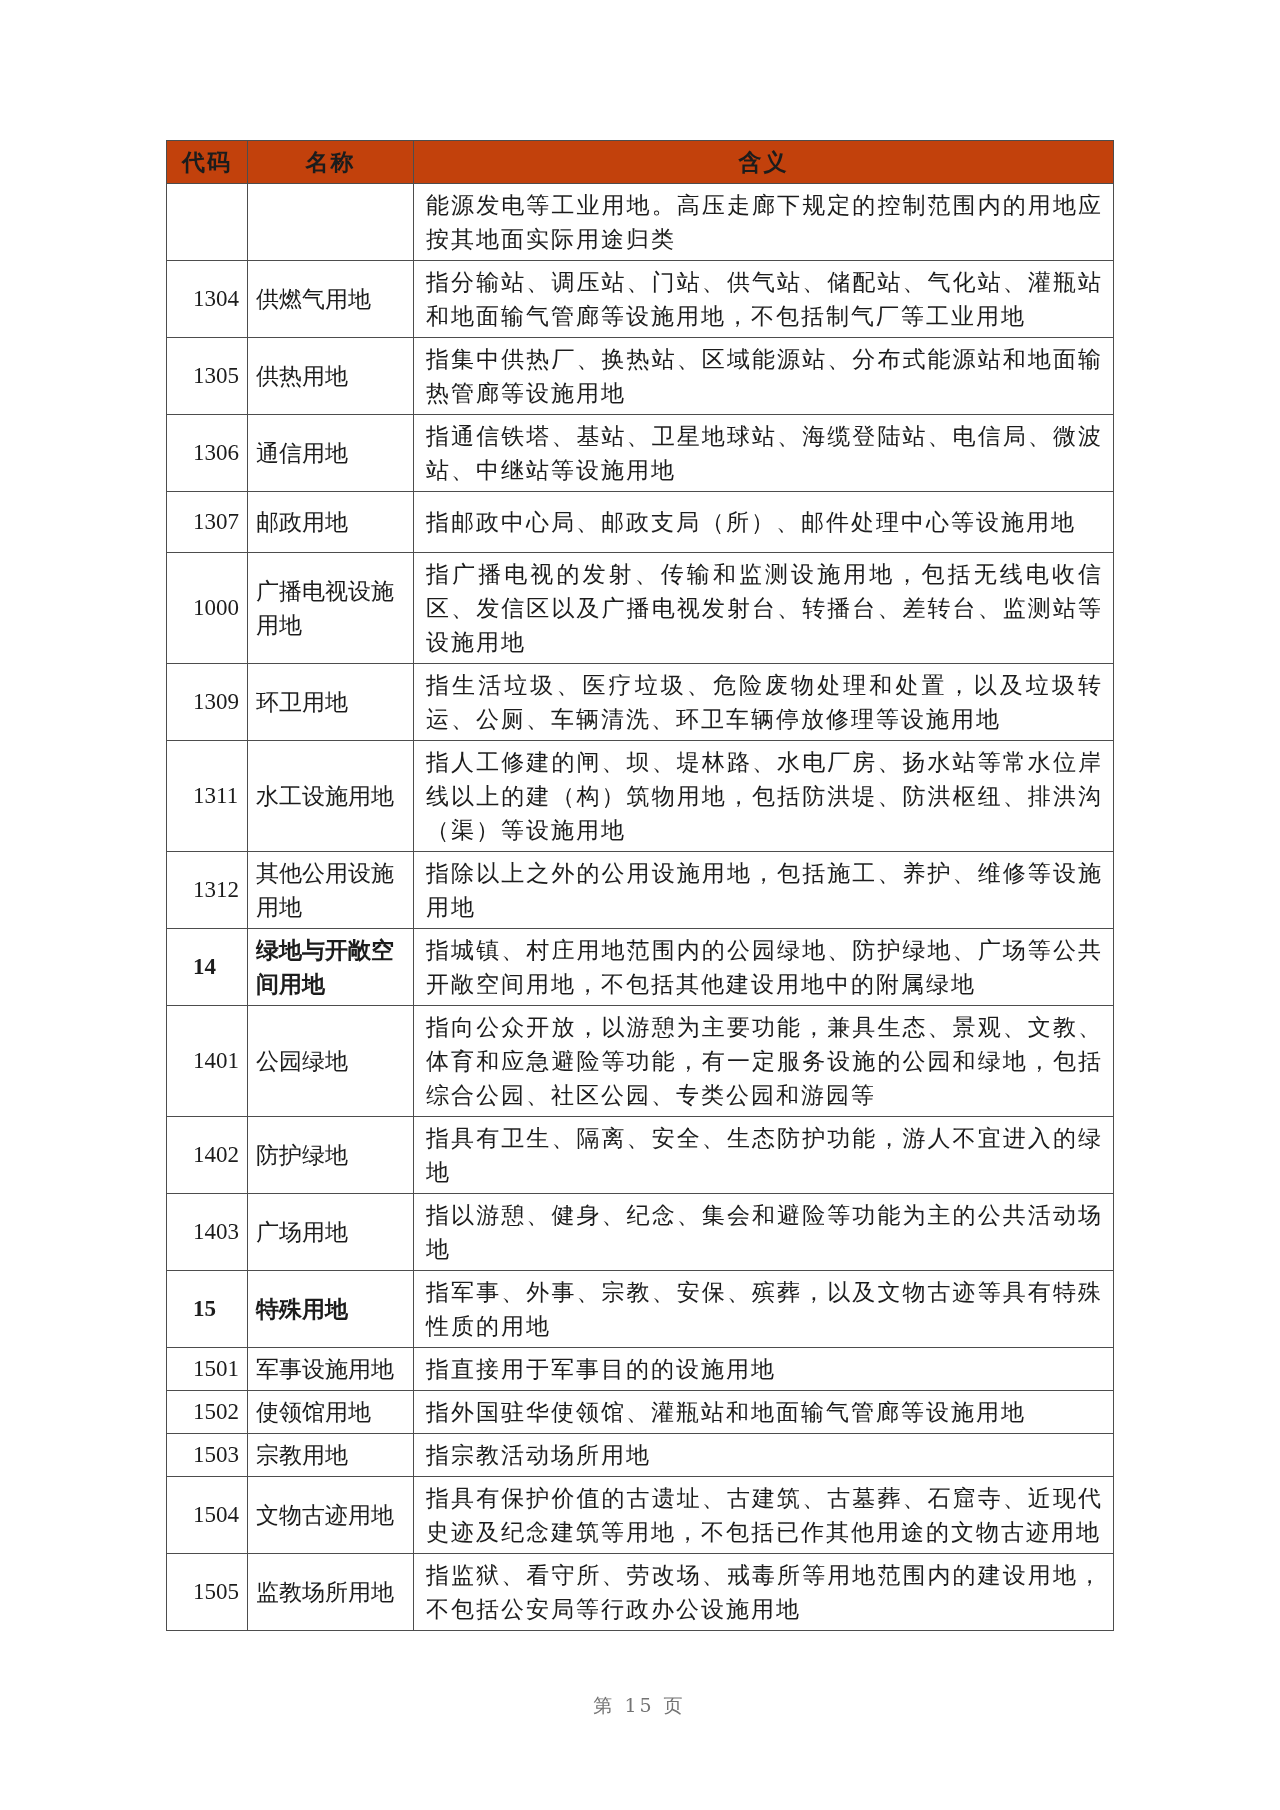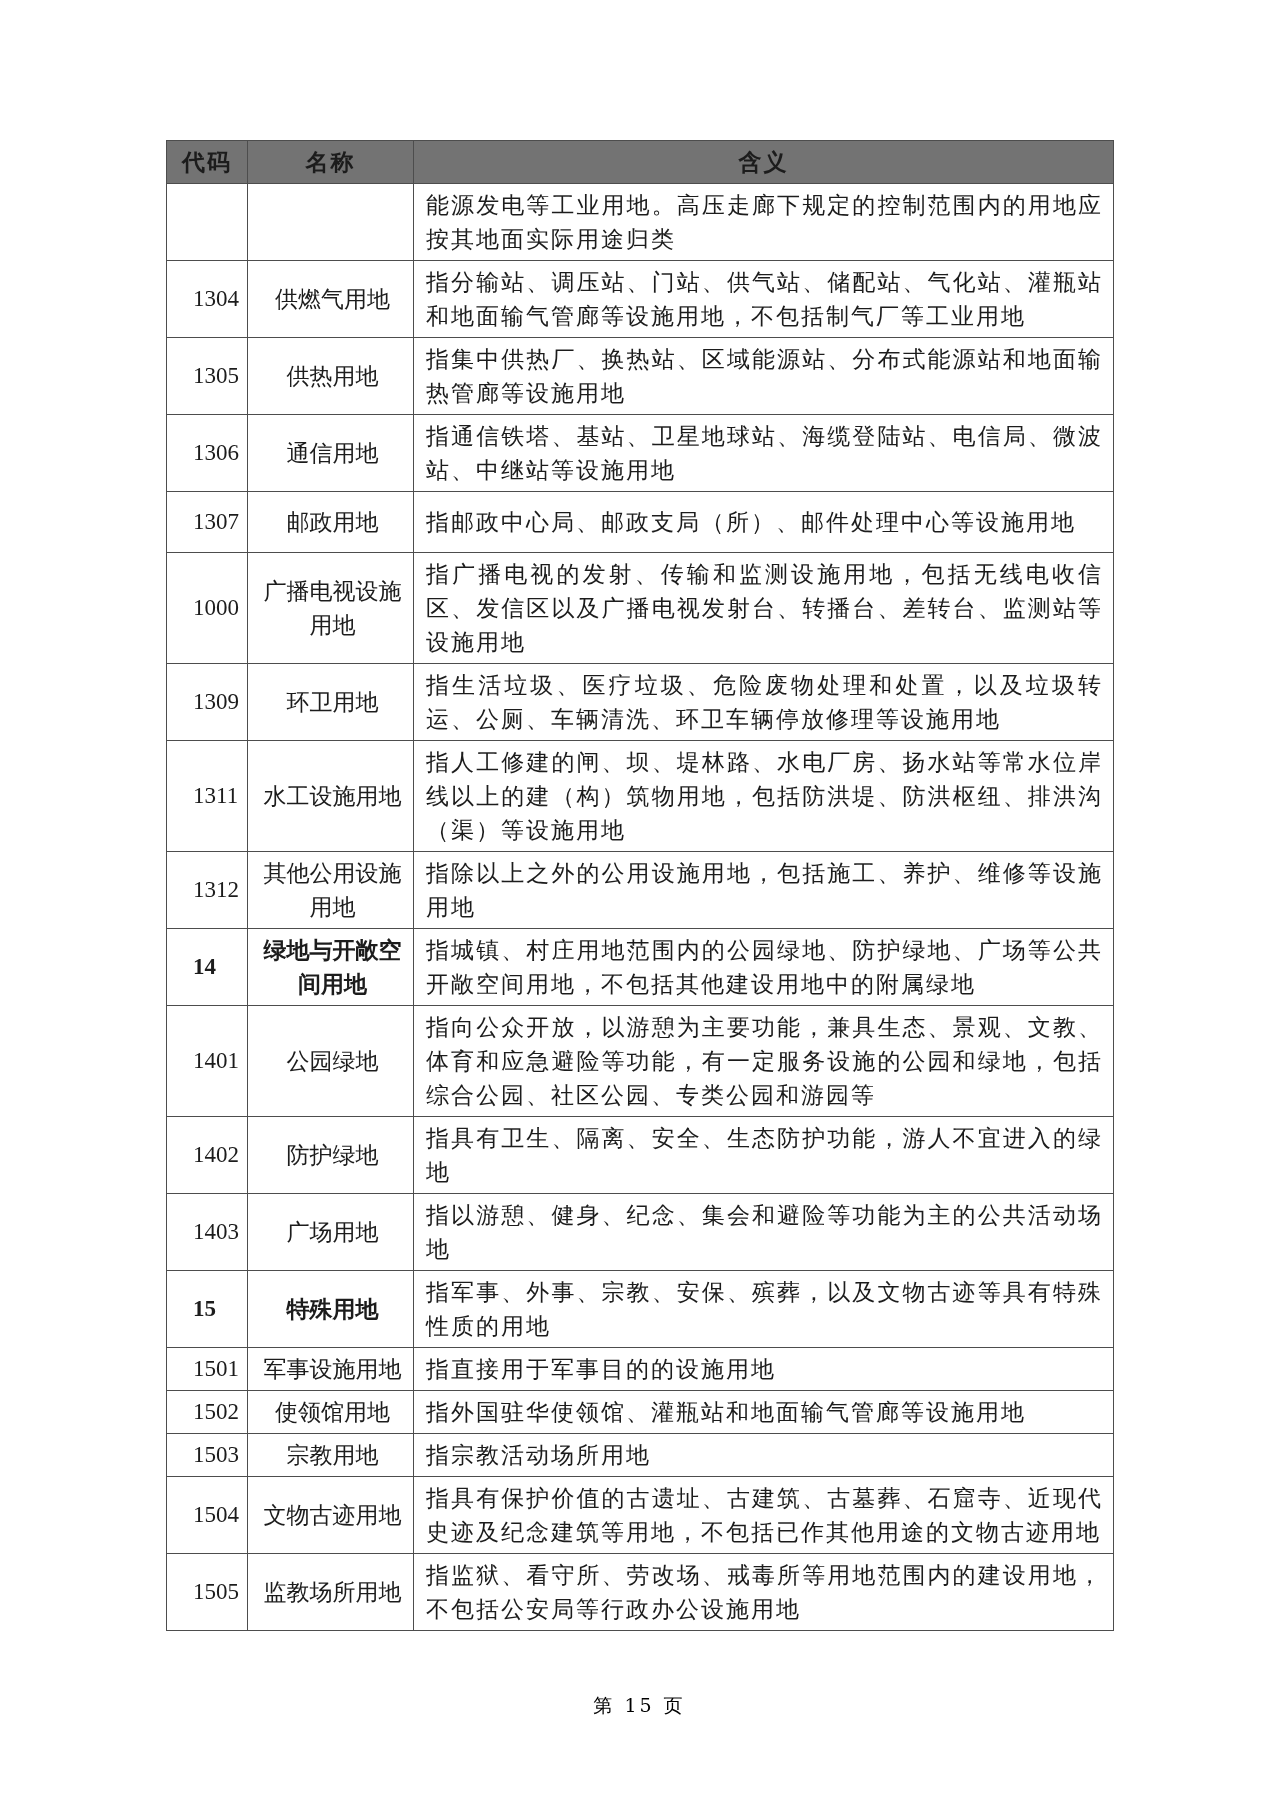--- a/index.html
+++ b/index.html
@@ -30,33 +30,33 @@
   table.land-use col.c-meaning { width: 700px; }
   table.land-use th,
   table.land-use td {
     border: 1px solid #4d4d4d;
     vertical-align: middle;
     font-size: 23px;
     line-height: 34px;
     word-break: break-all;
   }
   table.land-use thead th {
-    background: #737373;
+    background: #c2410c;
     font-weight: bold;
     text-align: center;
     padding: 4px 4px;
     letter-spacing: 2px;
   }
   td.col-code {
     text-align: left;
     padding: 4px 4px 4px 26px;
     font-family: Liberation Serif, serif;
   }
   td.col-name {
-    text-align: center;
+    text-align: left;
     padding: 4px 4px 4px 8px;
     font-size: 22px;
   }
   td.col-meaning {
     text-align: justify;
     padding: 4px 10px 4px 12px;
     letter-spacing: 2px;
   }
   tr.group-row td.col-code,
   tr.group-row td.col-name {
@@ -67,21 +67,21 @@
     padding-top: 13px;
     padding-bottom: 13px;
   }
   .page-footer {
     position: absolute;
     top: 1693px;
     left: 166px;
     width: 947px;
     text-align: center;
     font-size: 19px;
-    color: #000000;
+    color: #737373;
     letter-spacing: 3px;
   }
 </style>
 </head>
 <body>
 
 <div class="doc-table-wrap">
   <table class="land-use">
     <colgroup>
       <col class="c-code">

